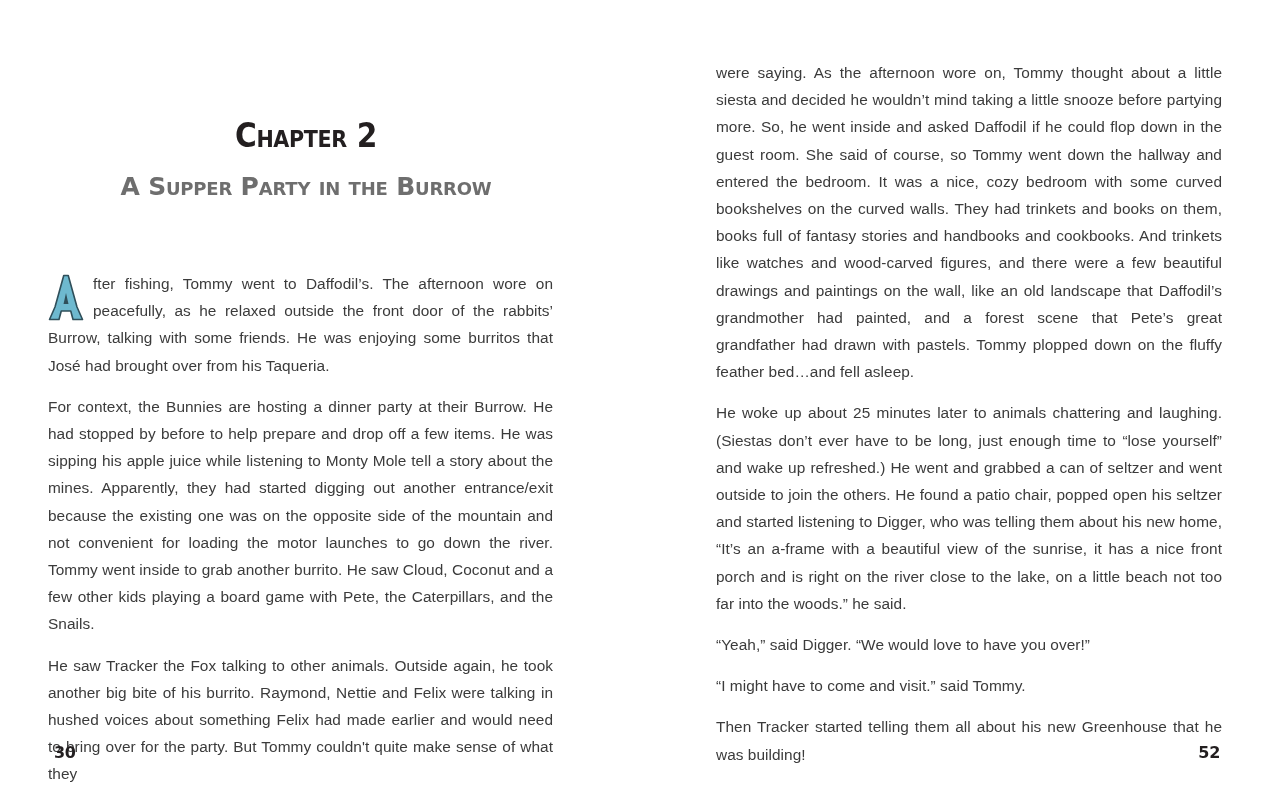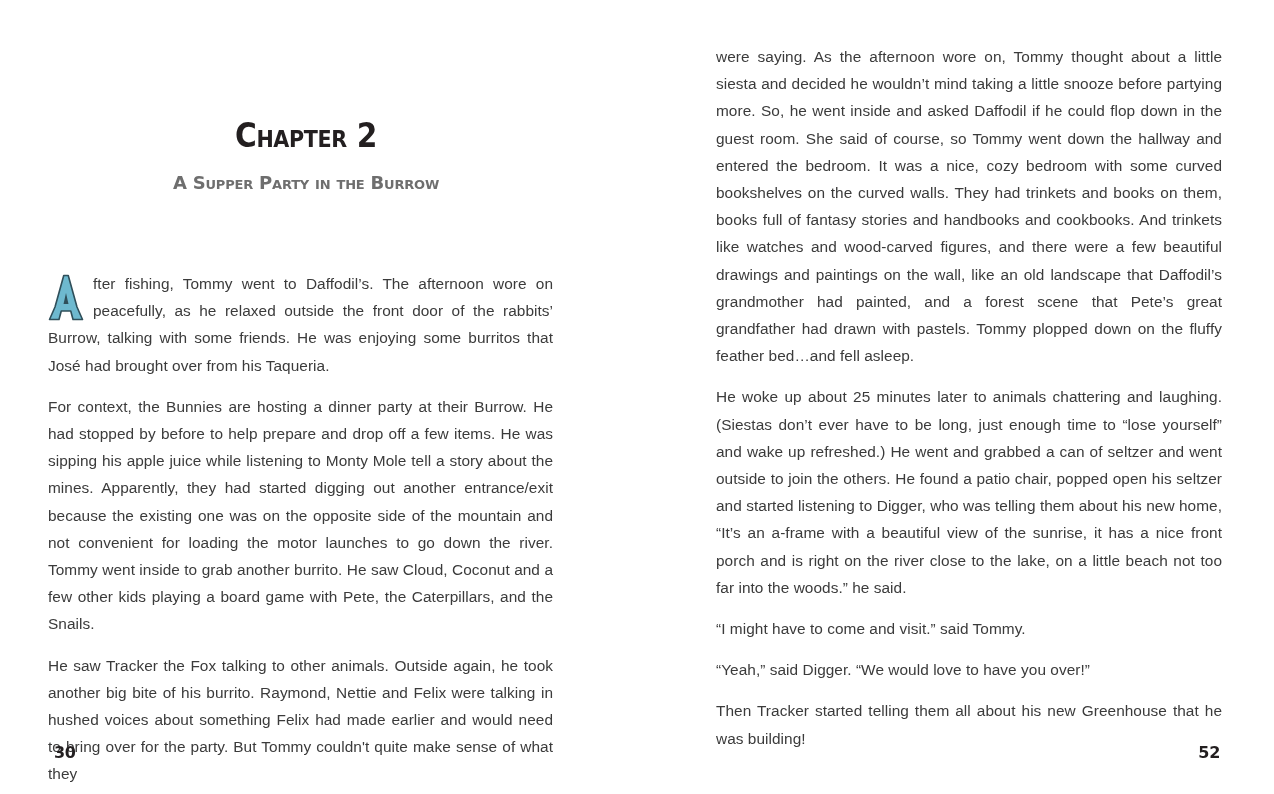--- a/index.html
+++ b/index.html
@@ -43,21 +43,21 @@
     letter-spacing: -0.4px;
     color: #231f20;
     margin: 0;
     line-height: 1.1;
     font-variant: small-caps;
     font-stretch: condensed;
   }
   .chapter-subtitle {
     font-family: "DejaVu Sans", sans-serif;
     font-weight: bold;
-    font-size: 18px;
+    font-size: 25px;
     letter-spacing: -0.2px;
     color: #6e6e6e;
     margin: 19px 0 0 0;
     line-height: 1.1;
     font-variant: small-caps;
   }
 
   
   .column {
     position: absolute;
@@ -69,21 +69,21 @@
     text-justify: inter-word;
     letter-spacing: 0.05px;
   }
   .column.left {
     left: 48px;
     width: 505px;
   }
   .column.right {
     left: 79px;
     width: 506px;
-    top: 43px;
+    top: 59px;
   }
   .column p {
     margin: 0 0 14px 0;
   }
   .column p:last-child {
     margin-bottom: 16px;
   }
 
   
   .dropcap {
@@ -134,21 +134,21 @@
     </div>
 
     <div class="folio left">30</div>
   </div>
 
   <div class="page page-right">
 
     <div class="column right">
       <p>were saying. As the afternoon wore on, Tommy thought about a little siesta and decided he wouldn’t mind taking a little snooze before partying more. So, he went inside and asked Daffodil if he could flop down in the guest room. She said of course, so Tommy went down the hallway and entered the bedroom. It was a nice, cozy bedroom with some curved bookshelves on the curved walls. They had trinkets and books on them, books full of fantasy stories and handbooks and cookbooks. And trinkets like watches and wood-carved figures, and there were a few beautiful drawings and paintings on the wall, like an old landscape that Daffodil’s grandmother had painted, and a forest scene that Pete’s great grandfather had drawn with pastels. Tommy plopped down on the fluffy feather bed…and fell asleep.</p>
       <p>He woke up about 25 minutes later to animals chattering and laughing. (Siestas don’t ever have to be long, just enough time to “lose yourself” and wake up refreshed.) He went and grabbed a can of seltzer and went outside to join the others. He found a patio chair, popped open his seltzer and started listening to Digger, who was telling them about his new home, “It’s an a-frame with a beautiful view of the sunrise, it has a nice front porch and is right on the river close to the lake, on a little beach not too far into the woods.” he said.</p>
+      <p>“Yeah,” said Digger. “We would love to have you over!”</p>
       <p>“I might have to come and visit.” said Tommy.</p>
-      <p>“Yeah,” said Digger. “We would love to have you over!”</p>
       <p>Then Tracker started telling them all about his new Greenhouse that he was building!</p>
     </div>
 
     <div class="folio right">52</div>
   </div>
 
 </div>
 
 </body></html>

